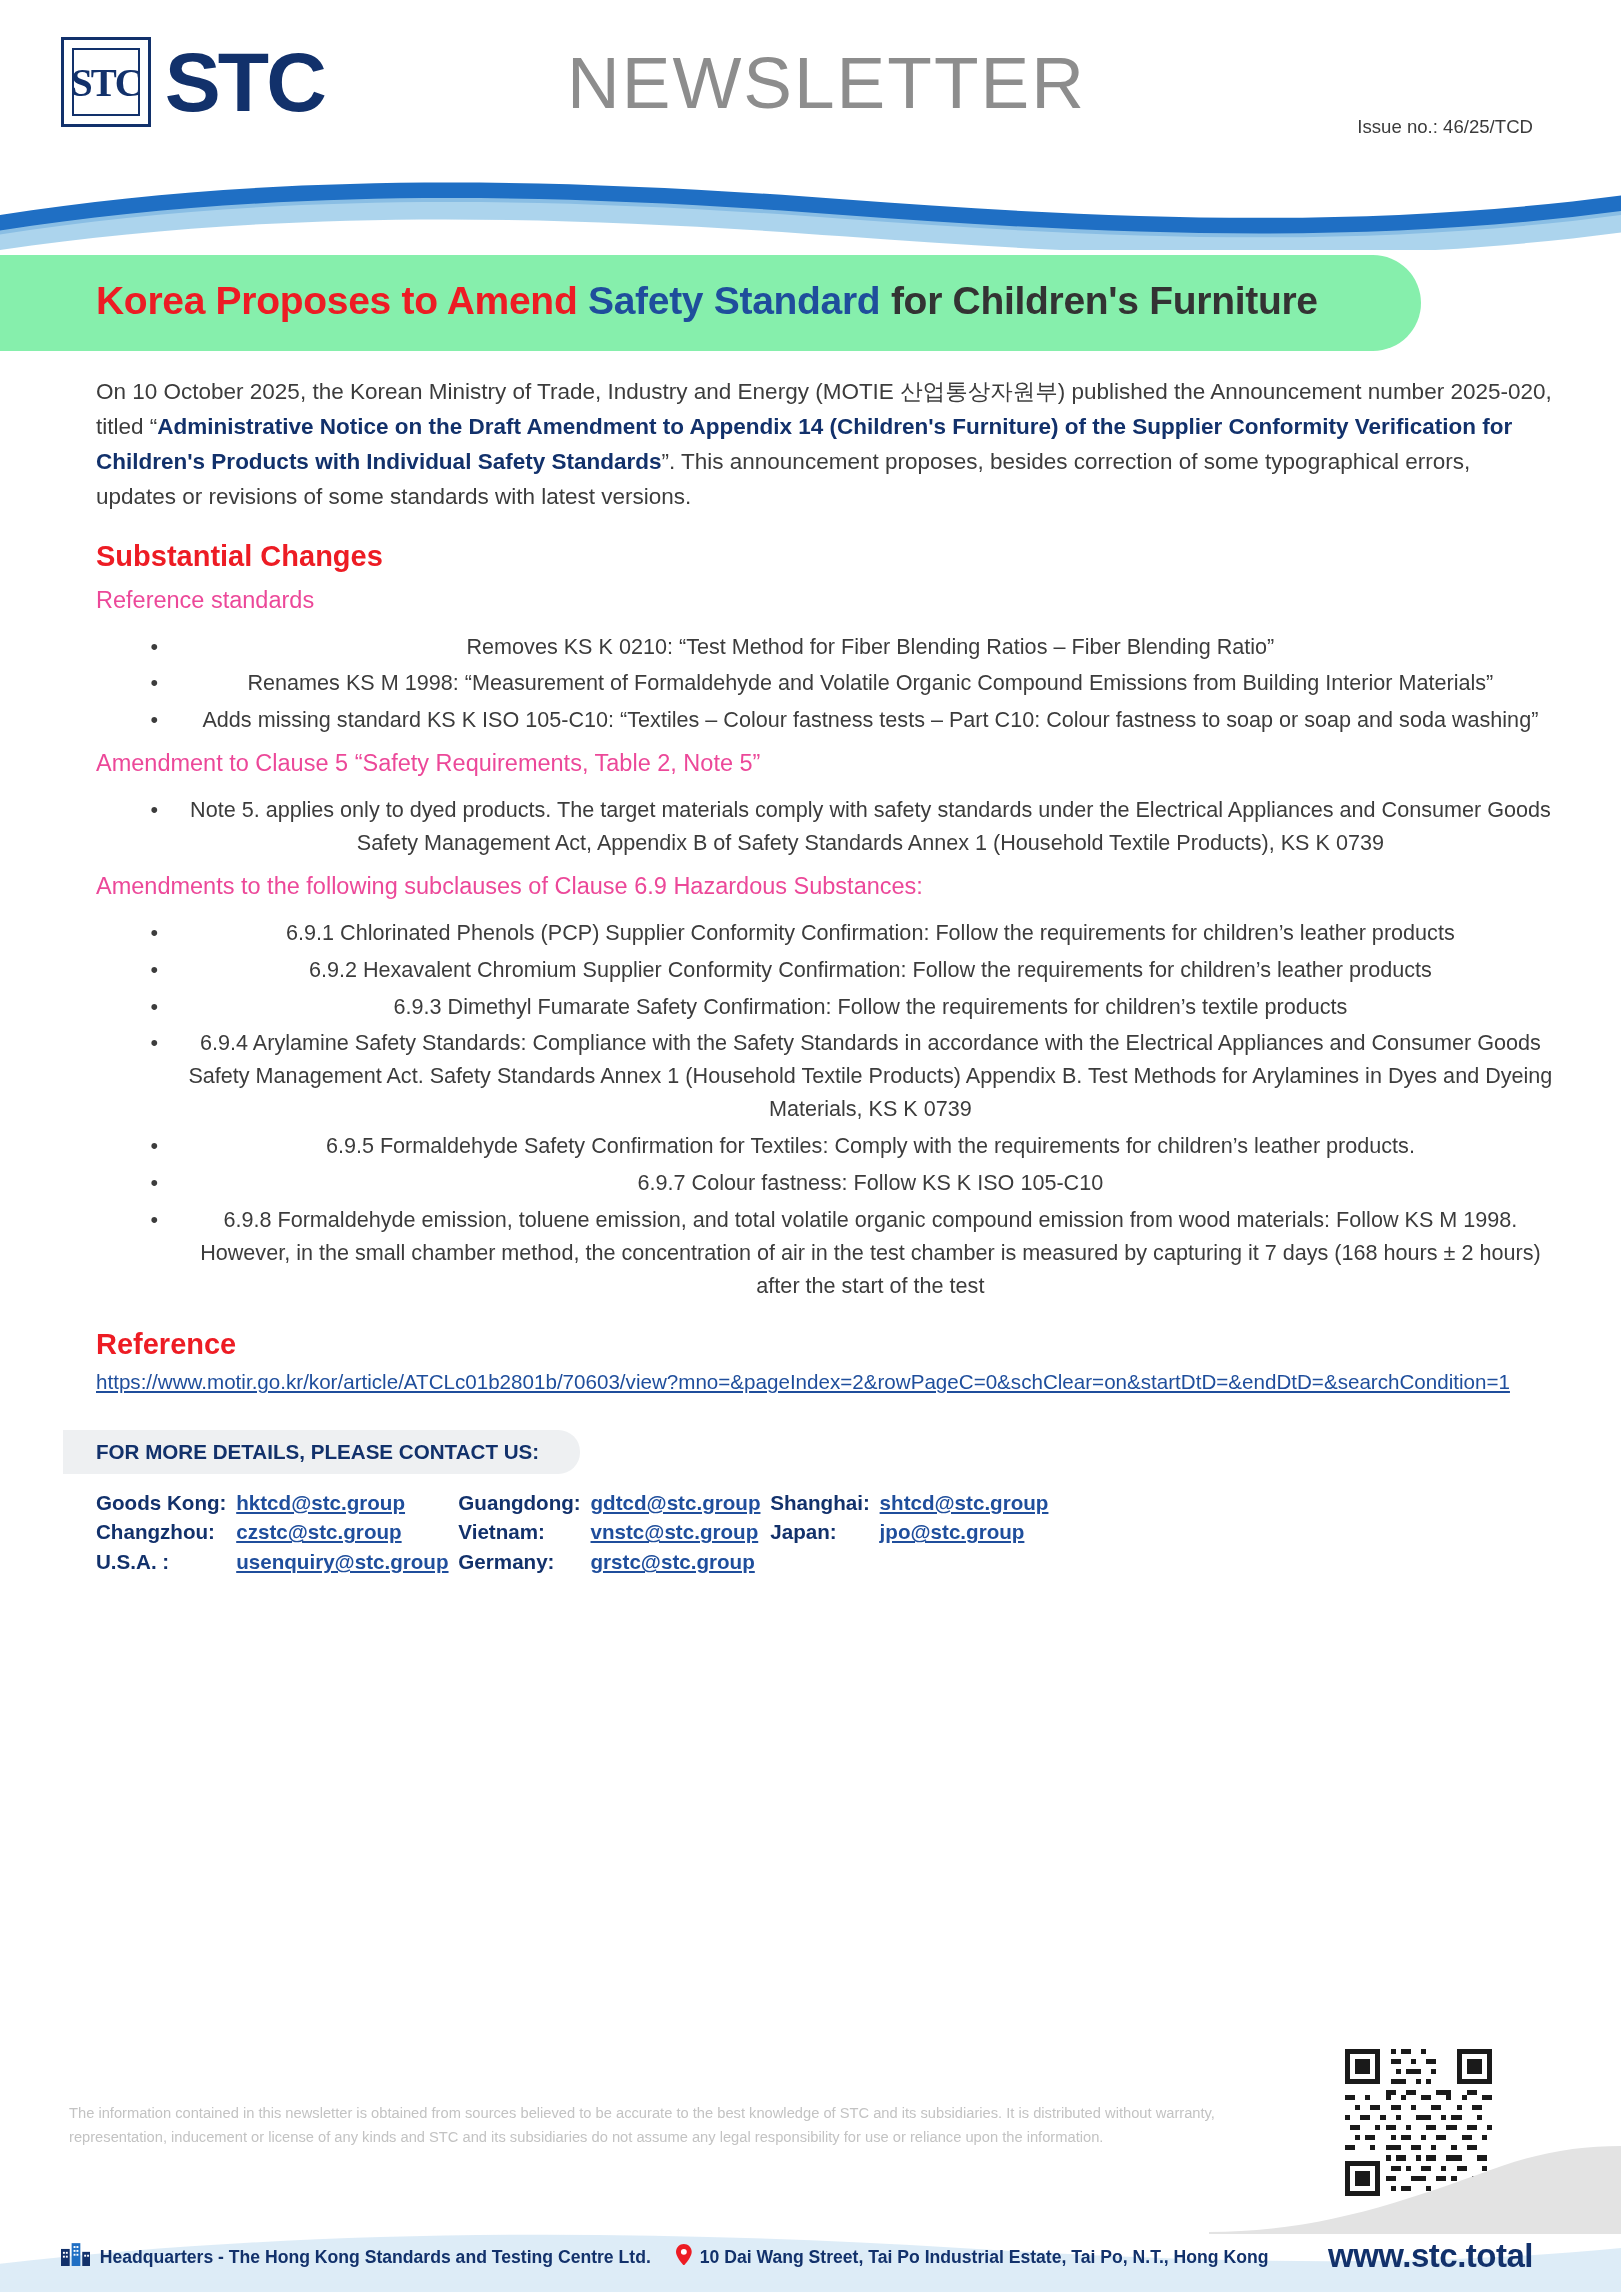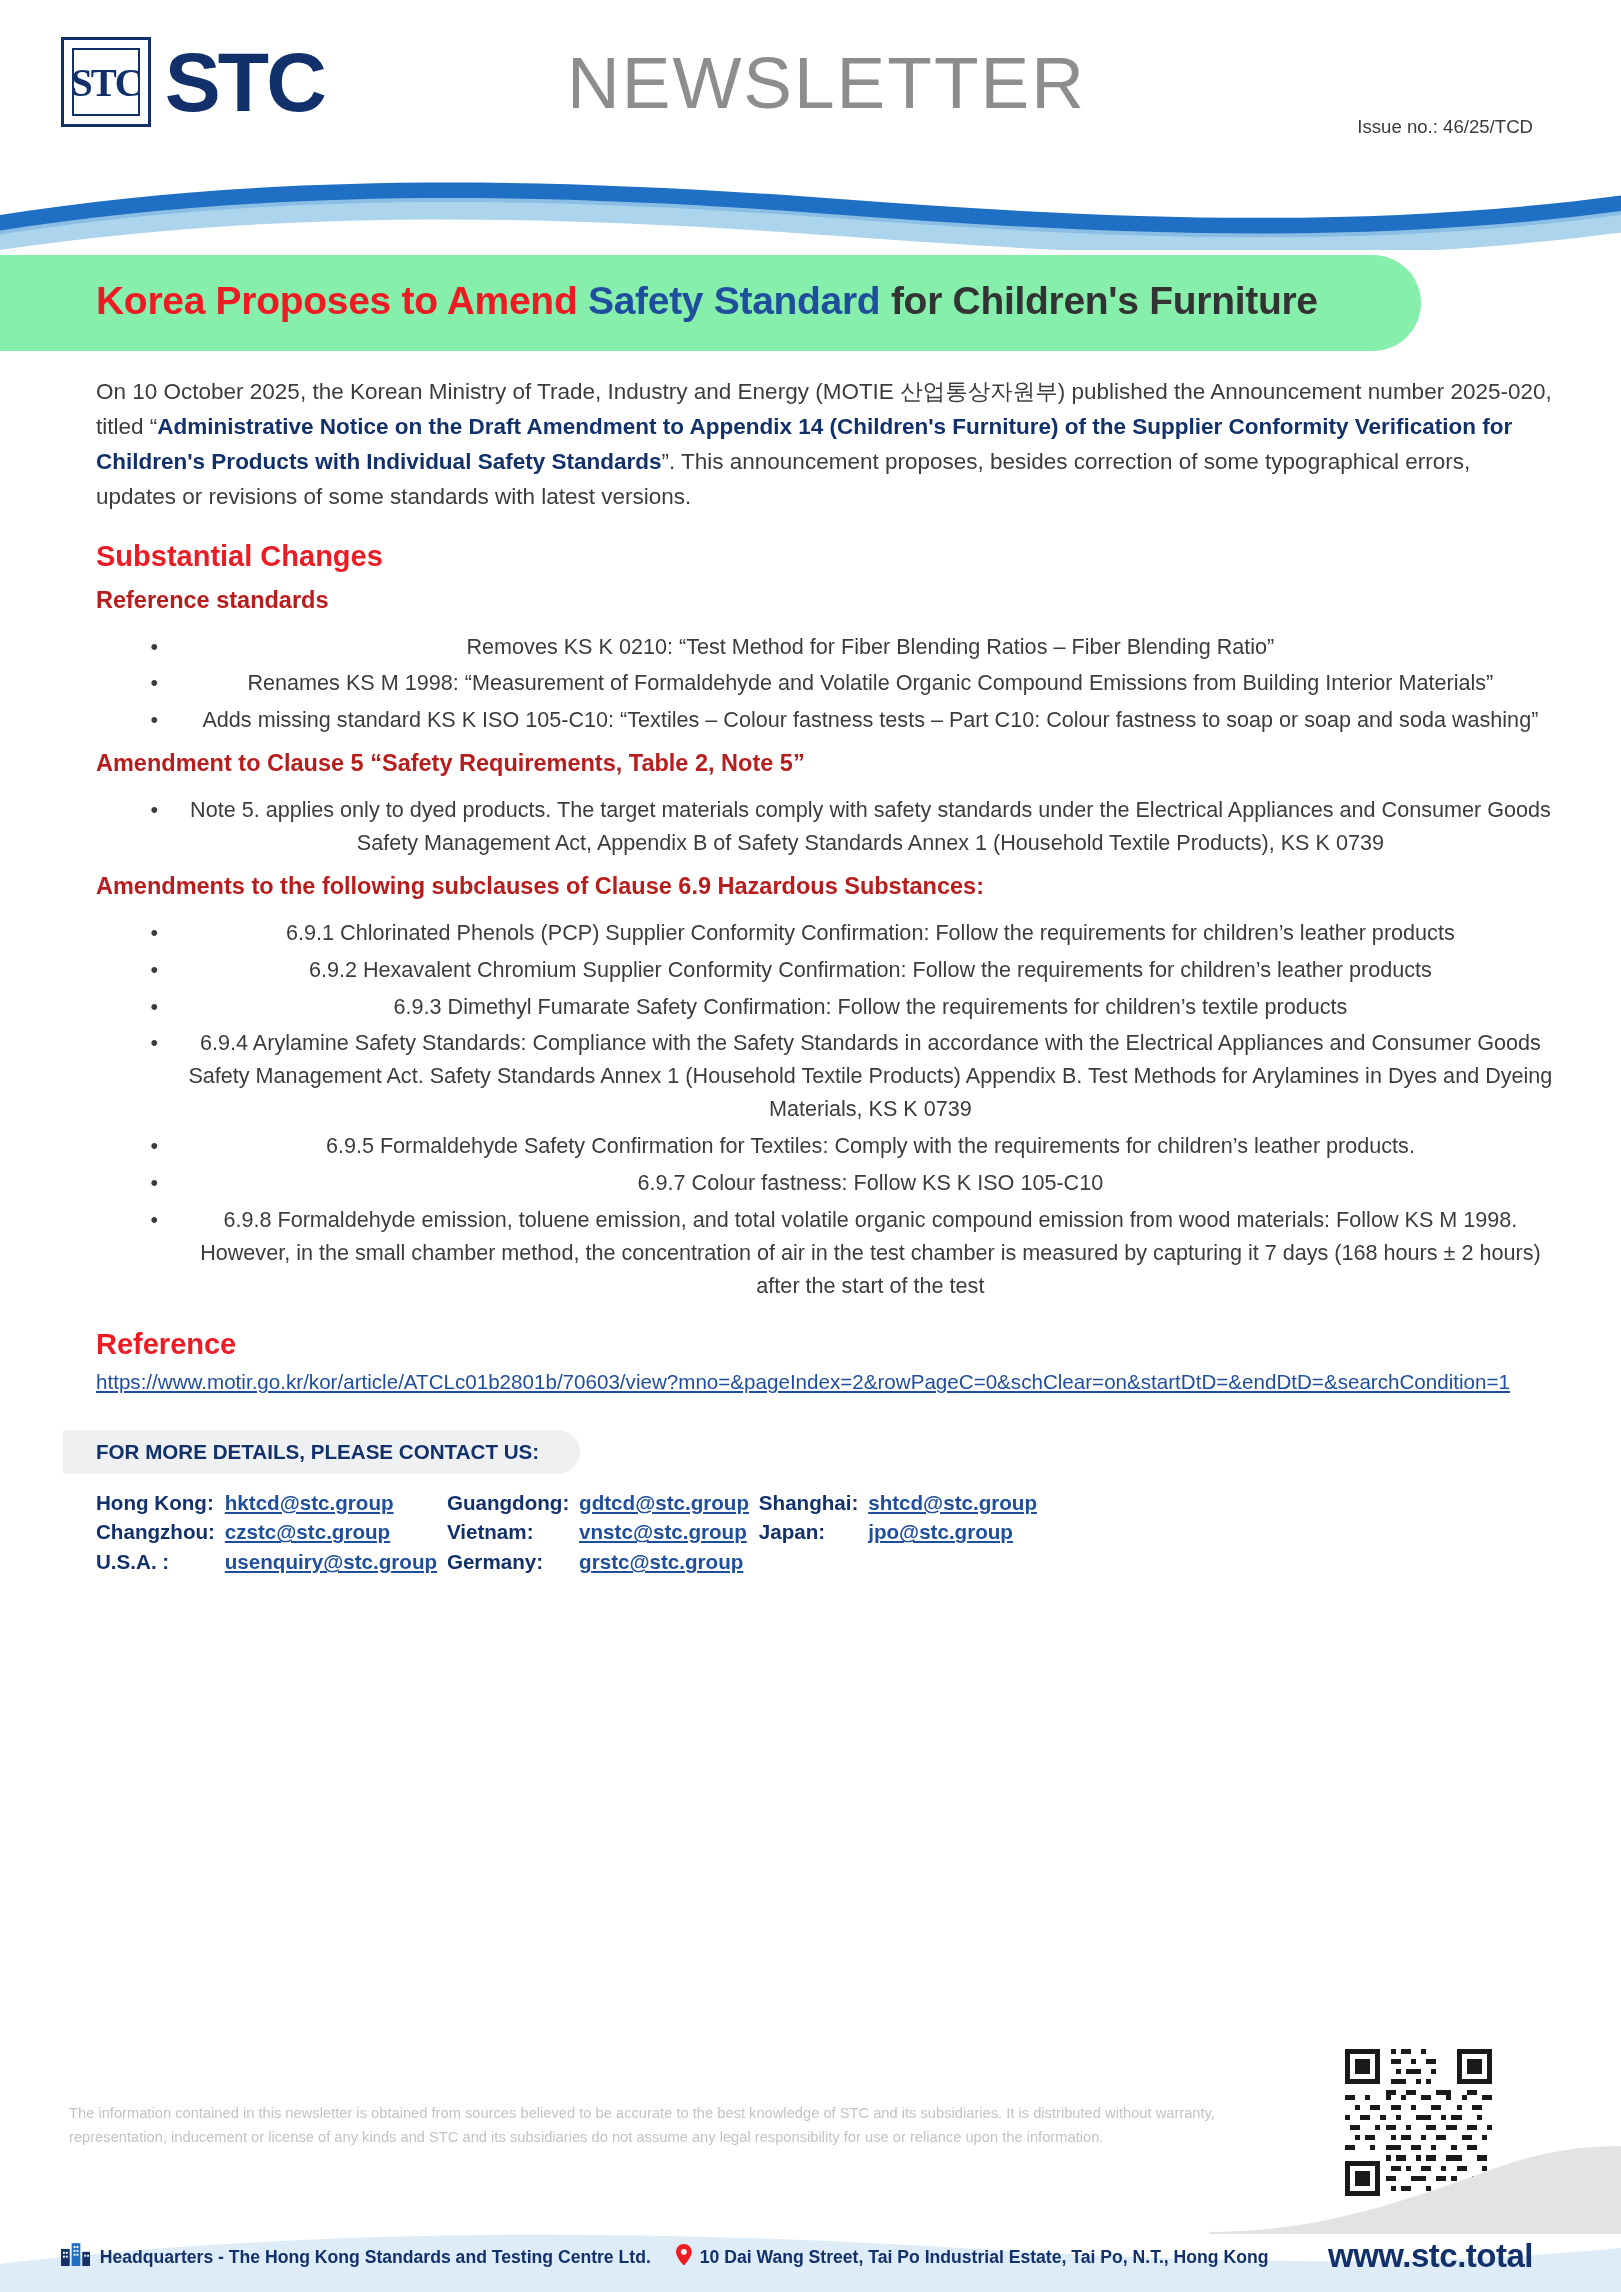--- a/index.html
+++ b/index.html
@@ -122,24 +122,24 @@
     text-align: left;
   }
   p.intro b { color: #12316b; }
   h2.section {
     color: #ed1c24;
     font-size: 29px;
     margin: 25.5px 0 5.9px 0;
     font-weight: bold;
   }
   h3.sub {
-    color: #b91c1c;
+    color: #ec4899;
     font-size: 23.5px;
     margin: 13.7px 0 3.9px 0;
-    font-weight: bold;
+    font-weight: normal;
   }
   ul.bullets {
     margin: 16px 0 0 0;
     padding-left: 80px;
     list-style: none;
     text-align: center;
   }
   ul.bullets li {
     position: relative;
     font-size: 21.6px;
@@ -314,21 +314,21 @@
 
   <h2 class="section">Reference</h2>
   <a class="ref-link" href="#">https://www.motir.go.kr/kor/article/ATCLc01b2801b/70603/view?mno=&amp;pageIndex=2&amp;rowPageC=0&amp;schClear=on&amp;startDtD=&amp;endDtD=&amp;searchCondition=1</a>
 
   <div class="contact-wrap">
     <div class="contact-pill">FOR MORE DETAILS, PLEASE CONTACT US:</div>
 
     <table class="contacts">
       <tbody>
           <tr>
-        <td>Hong Kong:</td>
+        <td>Goods Kong:</td>
         <td class="email pad"><a href="#">hktcd@stc.group</a></td>
         <td>Guangdong:</td>
         <td class="email pad"><a href="#">gdtcd@stc.group</a></td>
         <td>Shanghai:</td>
         <td class="email"><a href="#">shtcd@stc.group</a></td>
       </tr>
       <tr>
         <td>Changzhou:</td>
         <td class="email pad"><a href="#">czstc@stc.group</a></td>
         <td>Vietnam:</td>

